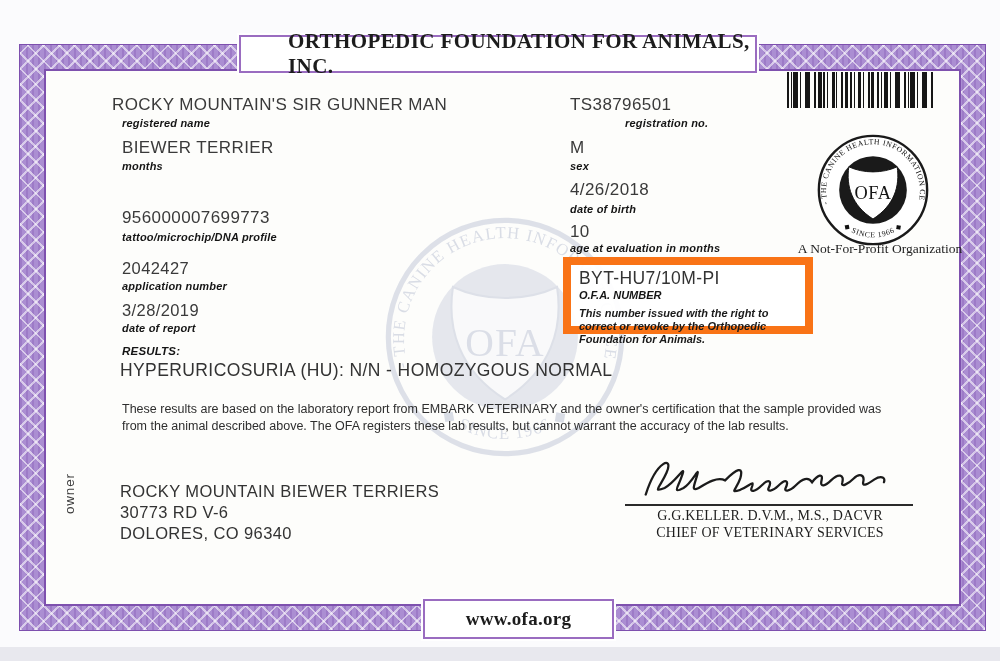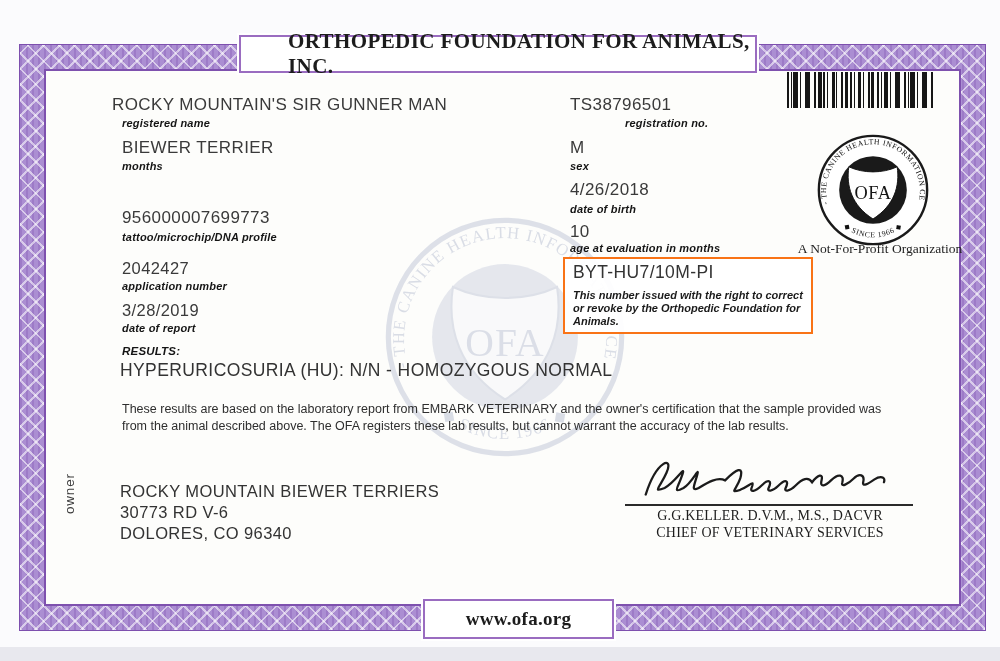--- a/index.html
+++ b/index.html
@@ -42,21 +42,21 @@
   .val { position:absolute; font-size:17px; color:#3a3a3a; letter-spacing:.4px; white-space:nowrap; }
   .val-sm { font-size:16.5px; }
   .lbl { position:absolute; font-style:italic; font-weight:bold; font-size:11px; color:#151515;
          letter-spacing:.2px; white-space:nowrap; }
 
   .results-value { position:absolute; font-size:17.5px; color:#333; letter-spacing:.4px; white-space:nowrap; }
   .disclaimer { position:absolute; left:122px; top:401px; width:786px; font-size:12.5px; 
                 color:#2e2e2e; line-height:17px; }
 
   .ofa-box { position:absolute; left:563px; top:257px; width:250px; height:77px;
-             border:2px solid #f97316; background:rgba(255,255,255,.93); padding:3px 8px 4px 8px; }
+             border:8px solid #f97316; background:rgba(255,255,255,.93); padding:3px 8px 4px 8px; }
   .ofa-box .num { font-size:17.5px; color:#333; letter-spacing:.4px; }
   .ofa-box .numlbl { font-style:italic; font-weight:bold; font-size:11px; color:#151515; }
   .ofa-box .note { margin-top:6px; font-style:italic; font-weight:bold; font-size:11px;
                    line-height:13px; color:#1a1a1a; }
 
   .owner-vertical { position:absolute; left:62px; top:514px; transform:rotate(-90deg);
                     transform-origin:0 0; font-size:13.5px; color:#3c3c3c; letter-spacing:.8px; }
   .owner-block { position:absolute; left:120px; top:481px; font-size:16.5px; color:#333;
                  line-height:21px; letter-spacing:.4px; }
 
@@ -131,20 +131,21 @@
     <div class="lbl" style="left:570px; top:160px;">sex</div>
 
     <div class="val" style="left:570px; top:180px;">4/26/2018</div>
     <div class="lbl" style="left:570px; top:203px;">date of birth</div>
 
     <div class="val" style="left:570px; top:222px;">10</div>
     <div class="lbl" style="left:570px; top:242px;">age at evaluation in months</div>
 
     <div class="ofa-box">
       <div class="num">BYT-HU7/10M-PI</div>
+      <div class="numlbl">O.F.A. NUMBER</div>
       <div class="note">This number issued with the right to correct or revoke by the Orthopedic Foundation for Animals.</div>
     </div>
 
     <svg class="sig-svg" viewBox="0 0 280 55">
       <path d="M8,45 C20,8 38,4 30,22 C24,36 14,44 28,38 C40,32 52,10 46,26 C42,38 36,44 48,38
                C58,32 66,12 62,26 C59,36 56,42 64,38 C74,32 84,26 92,30 C104,18 112,14 108,28
                C104,40 96,44 108,40 C118,36 124,28 120,38 C118,43 124,42 130,36 C138,28 142,30 138,38
                C136,42 142,42 148,36 C156,28 160,30 156,38 C154,42 160,42 166,36 C174,28 180,26 184,32
                C190,24 196,22 194,30 C192,38 198,36 204,30 C212,22 218,24 216,32 C214,38 222,34 228,28
                C234,22 240,24 238,32 C237,37 243,34 250,29 C256,25 262,26 260,32" fill="none" stroke="#1b1b1b" stroke-width="2.4" stroke-linecap="round"></path>

